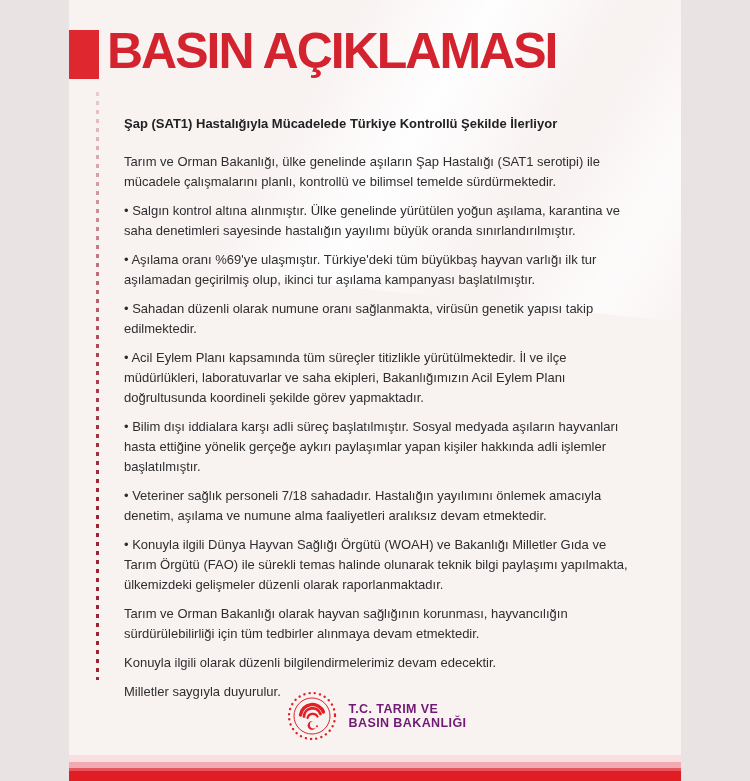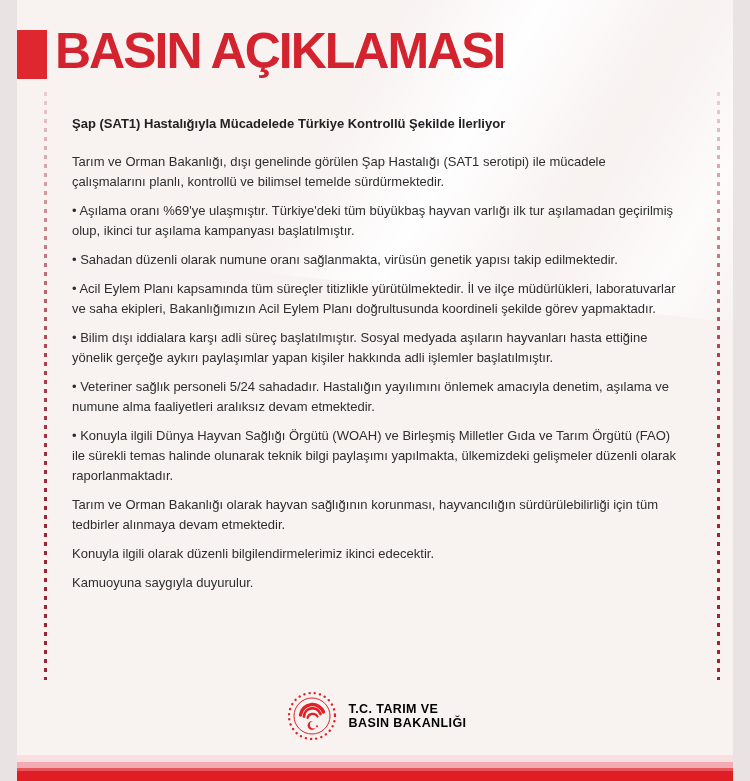--- a/index.html
+++ b/index.html
@@ -1,19 +1,19 @@
 <!DOCTYPE html>
 <html lang="tr"><head>
 <meta charset="utf-8">
 <style>
   html,body{margin:0;padding:0;}
   body{font-family:"Liberation Sans","DejaVu Sans",sans-serif;background:#e9e4e3;}
   .page{
     position:relative;
-    width:716px;height:781px;
+    width:612px;height:781px;
     margin:0 auto;
     background:#f8f2f1;
     overflow:hidden;
   }
   
   .swoosh{
     position:absolute;top:-120px;right:-180px;width:760px;height:420px;
     background:
       linear-gradient(115deg, rgba(255,255,255,0) 32%, rgba(255,255,255,.95) 46%, rgba(255,255,255,0) 60%),
       linear-gradient(115deg, rgba(255,255,255,0) 62%, rgba(255,255,255,.7) 74%, rgba(255,255,255,0) 86%);
@@ -45,21 +45,21 @@
   .subtitle{font-weight:700 !important;color:#222224;margin-bottom:18px !important;}
 
   
   .footer{
     position:absolute;left:0;top:688px;width:100%;
     display:flex;align-items:center;justify-content:center;gap:9px;
   }
   .logo-emblem{width:56px;height:56px;flex:0 0 auto;}
   .logo-text{display:flex;flex-direction:column;line-height:14px;}
   .logo-text span{
-    color:#000000;font-weight:700;font-size:12.5px;letter-spacing:.4px;white-space:nowrap;
+    color:#701a75;font-weight:700;font-size:12.5px;letter-spacing:.4px;white-space:nowrap;
   }
 
   
   .bottom-bar{
     position:absolute;left:0;bottom:0;width:100%;height:26px;
     background:linear-gradient(to bottom,
       #f9dfe1 0px, #f9dfe1 7px,
       #f2abb2 7px, #f2abb2 13px,
       #e8545c 13px, #e8545c 16px,
       #e01d25 16px, #e01d25 26px);
@@ -73,30 +73,31 @@
   <div class="dash dash-left"></div>
   <div class="dash dash-right"></div>
 
   <div class="header">
     <div class="red-square"></div>
     <h1 class="page-title">BASIN AÇIKLAMASI</h1>
   </div>
 
   <div class="content">
     <p class="subtitle">Şap (SAT1) Hastalığıyla Mücadelede Türkiye Kontrollü Şekilde İlerliyor</p>
-    <p>Tarım ve Orman Bakanlığı, dışı genelinde görülen Şap Hastalığı (SAT1 serotipi) ile mücadele çalışmalarını planlı, kontrollü ve bilimsel temelde sürdürmektedir.</p>
+    <p>Tarım ve Orman Bakanlığı, ülke genelinde aşıların Şap Hastalığı (SAT1 serotipi) ile mücadele çalışmalarını planlı, kontrollü ve bilimsel temelde sürdürmektedir.</p>
+    <p>• Salgın kontrol altına alınmıştır. Ülke genelinde yürütülen yoğun aşılama, karantina ve saha denetimleri sayesinde hastalığın yayılımı büyük oranda sınırlandırılmıştır.</p>
     <p>• Aşılama oranı %69'ye ulaşmıştır. Türkiye'deki tüm büyükbaş hayvan varlığı ilk tur aşılamadan geçirilmiş olup, ikinci tur aşılama kampanyası başlatılmıştır.</p>
     <p>• Sahadan düzenli olarak numune oranı sağlanmakta, virüsün genetik yapısı takip edilmektedir.</p>
     <p>• Acil Eylem Planı kapsamında tüm süreçler titizlikle yürütülmektedir. İl ve ilçe müdürlükleri, laboratuvarlar ve saha ekipleri, Bakanlığımızın Acil Eylem Planı doğrultusunda koordineli şekilde görev yapmaktadır.</p>
     <p>• Bilim dışı iddialara karşı adli süreç başlatılmıştır. Sosyal medyada aşıların hayvanları hasta ettiğine yönelik gerçeğe aykırı paylaşımlar yapan kişiler hakkında adli işlemler başlatılmıştır.</p>
-    <p>• Veteriner sağlık personeli 5/24 sahadadır. Hastalığın yayılımını önlemek amacıyla denetim, aşılama ve numune alma faaliyetleri aralıksız devam etmektedir.</p>
-    <p>• Konuyla ilgili Dünya Hayvan Sağlığı Örgütü (WOAH) ve Birleşmiş Milletler Gıda ve Tarım Örgütü (FAO) ile sürekli temas halinde olunarak teknik bilgi paylaşımı yapılmakta, ülkemizdeki gelişmeler düzenli olarak raporlanmaktadır.</p>
+    <p>• Veteriner sağlık personeli 7/18 sahadadır. Hastalığın yayılımını önlemek amacıyla denetim, aşılama ve numune alma faaliyetleri aralıksız devam etmektedir.</p>
+    <p>• Konuyla ilgili Dünya Hayvan Sağlığı Örgütü (WOAH) ve Bakanlığı Milletler Gıda ve Tarım Örgütü (FAO) ile sürekli temas halinde olunarak teknik bilgi paylaşımı yapılmakta, ülkemizdeki gelişmeler düzenli olarak raporlanmaktadır.</p>
     <p>Tarım ve Orman Bakanlığı olarak hayvan sağlığının korunması, hayvancılığın sürdürülebilirliği için tüm tedbirler alınmaya devam etmektedir.</p>
-    <p>Konuyla ilgili olarak düzenli bilgilendirmelerimiz ikinci edecektir.</p>
-    <p>Kamuoyuna saygıyla duyurulur.</p>
+    <p>Konuyla ilgili olarak düzenli bilgilendirmelerimiz devam edecektir.</p>
+    <p>Milletler saygıyla duyurulur.</p>
   </div>
 
   <div class="footer">
     <svg class="logo-emblem" viewBox="-28 -28 56 56" xmlns="http://www.w3.org/2000/svg" aria-hidden="true">
 
       <circle cx="0" cy="0" r="23" fill="none" stroke="#e02128" stroke-width="2.4" stroke-linecap="round" stroke-dasharray="0.1 5.16"></circle>
 
       <circle cx="0" cy="0" r="18" fill="none" stroke="#e02128" stroke-width="1"></circle>
 
       <path d="M -11.5 -1 A 12 12 0 0 1 11.5 -4" fill="none" stroke="#e02128" stroke-width="3.4" stroke-linecap="round"></path>

